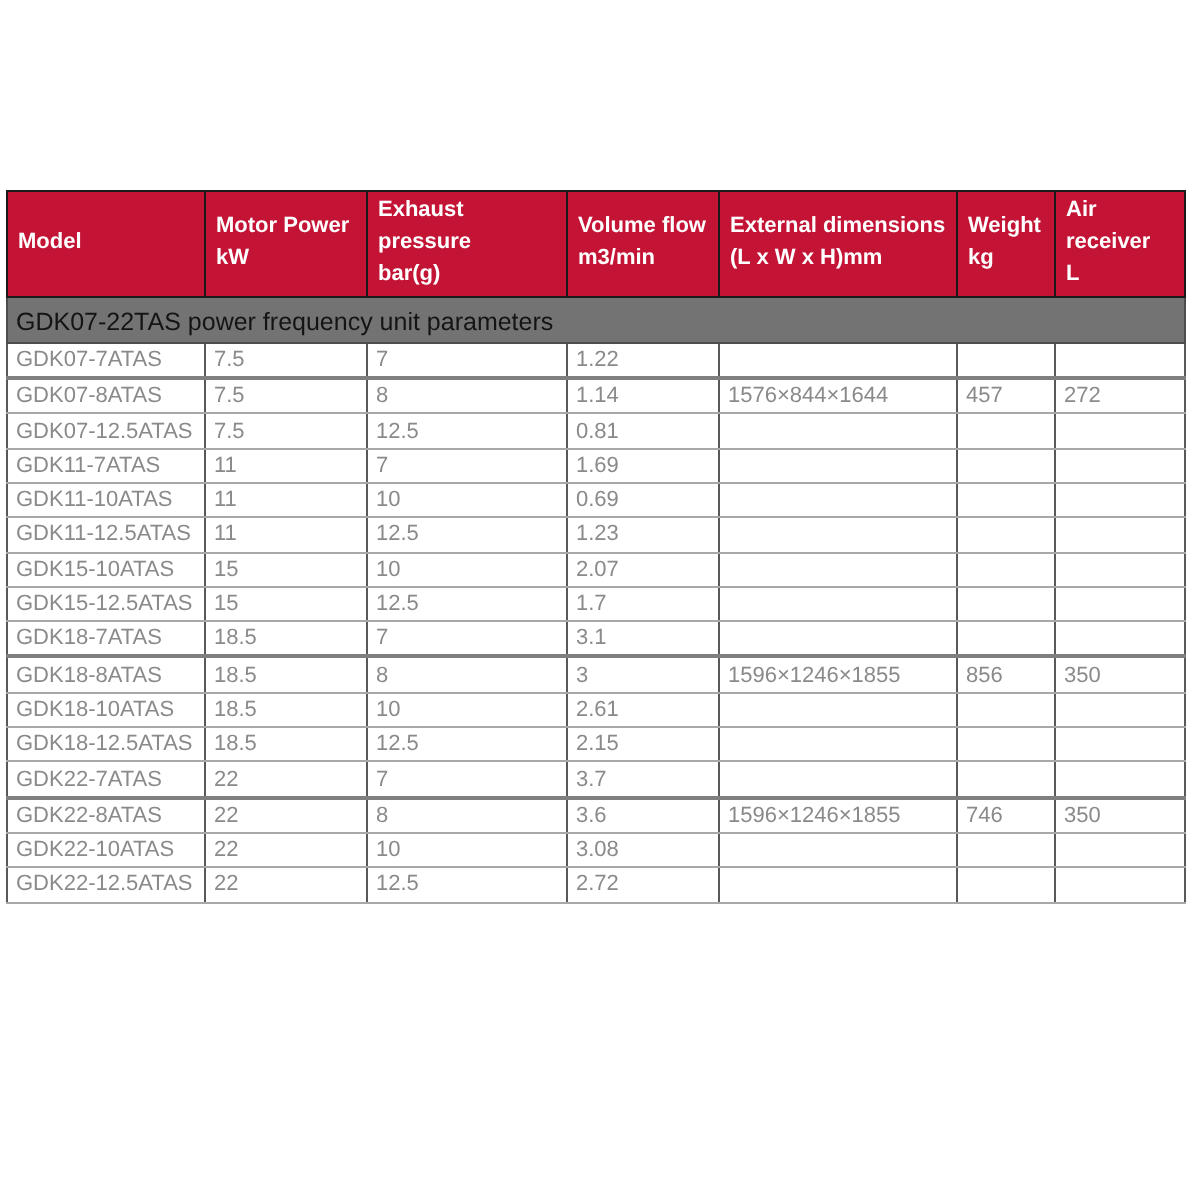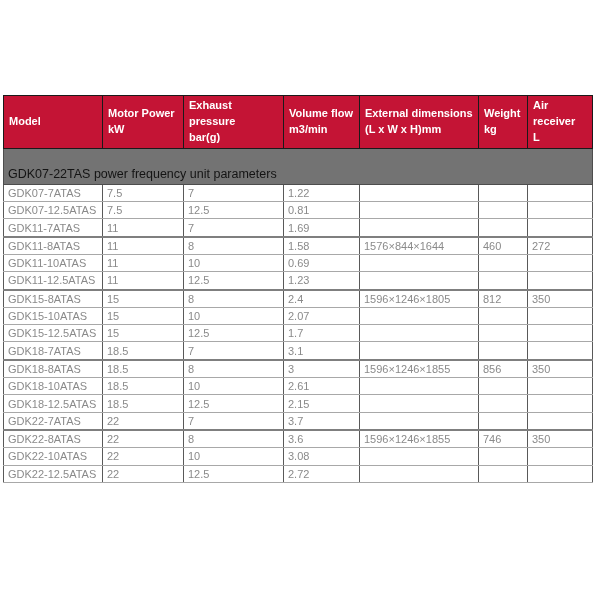--- a/index.html
+++ b/index.html
@@ -13,21 +13,21 @@
     border:1px solid #4d4d4d;
   }
   table.spec th {
     background:#c41435; color:#ffffff; font-weight:bold; font-size:11px;
     text-align:left; vertical-align:middle; padding:2px 2px 2px 5px;
     border:1px solid #1a1a1a; height:39px;
     white-space:pre-line; line-height:1.45;
   }
   tr.section-row td {
     background:#737373; color:#141414; font-size:12.5px;
-    padding:18px 2px 2px 4px; border:1px solid #4d4d4d; height:15px;
+    padding:5px 2px 2px 4px; border:1px solid #4d4d4d; height:15px;
     vertical-align:middle;
   }
   tbody.rows td {
     color:#8a8a8a; font-size:11px; padding:0 2px 0 4px;
     border-left:1px solid #595959; border-right:1px solid #595959;
     border-bottom:1px solid #a8a8a8; border-top:1px solid #a8a8a8;
     height:16.3px; vertical-align:middle; white-space:nowrap; overflow:hidden;
   }
   tbody.rows tr.group-start td { border-top:2px solid #7f7f7f; }
 </style>
@@ -68,73 +68,64 @@
     <tbody class="rows">
         <tr>
       <td>GDK07-7ATAS</td>
       <td>7.5</td>
       <td>7</td>
       <td>1.22</td>
       <td></td>
       <td></td>
       <td></td>
     </tr>
+        <tr class="group-start">
+      <td>GDK07-8ATAS</td>
+      <td>7.5</td>
+      <td>8</td>
+      <td>1.14</td>
+      <td>1576×844×1644</td>
+      <td>457</td>
+      <td>272</td>
+    </tr>
         <tr>
       <td>GDK07-12.5ATAS</td>
       <td>7.5</td>
       <td>12.5</td>
       <td>0.81</td>
       <td></td>
       <td></td>
       <td></td>
     </tr>
         <tr>
       <td>GDK11-7ATAS</td>
       <td>11</td>
       <td>7</td>
       <td>1.69</td>
       <td></td>
       <td></td>
       <td></td>
     </tr>
-        <tr class="group-start">
-      <td>GDK11-8ATAS</td>
-      <td>11</td>
-      <td>8</td>
-      <td>1.58</td>
-      <td>1576×844×1644</td>
-      <td>460</td>
-      <td>272</td>
-    </tr>
         <tr>
       <td>GDK11-10ATAS</td>
       <td>11</td>
       <td>10</td>
       <td>0.69</td>
       <td></td>
       <td></td>
       <td></td>
     </tr>
         <tr>
       <td>GDK11-12.5ATAS</td>
       <td>11</td>
       <td>12.5</td>
       <td>1.23</td>
       <td></td>
       <td></td>
       <td></td>
-    </tr>
-        <tr class="group-start">
-      <td>GDK15-8ATAS</td>
-      <td>15</td>
-      <td>8</td>
-      <td>2.4</td>
-      <td>1596×1246×1805</td>
-      <td>812</td>
-      <td>350</td>
     </tr>
         <tr>
       <td>GDK15-10ATAS</td>
       <td>15</td>
       <td>10</td>
       <td>2.07</td>
       <td></td>
       <td></td>
       <td></td>
     </tr>

